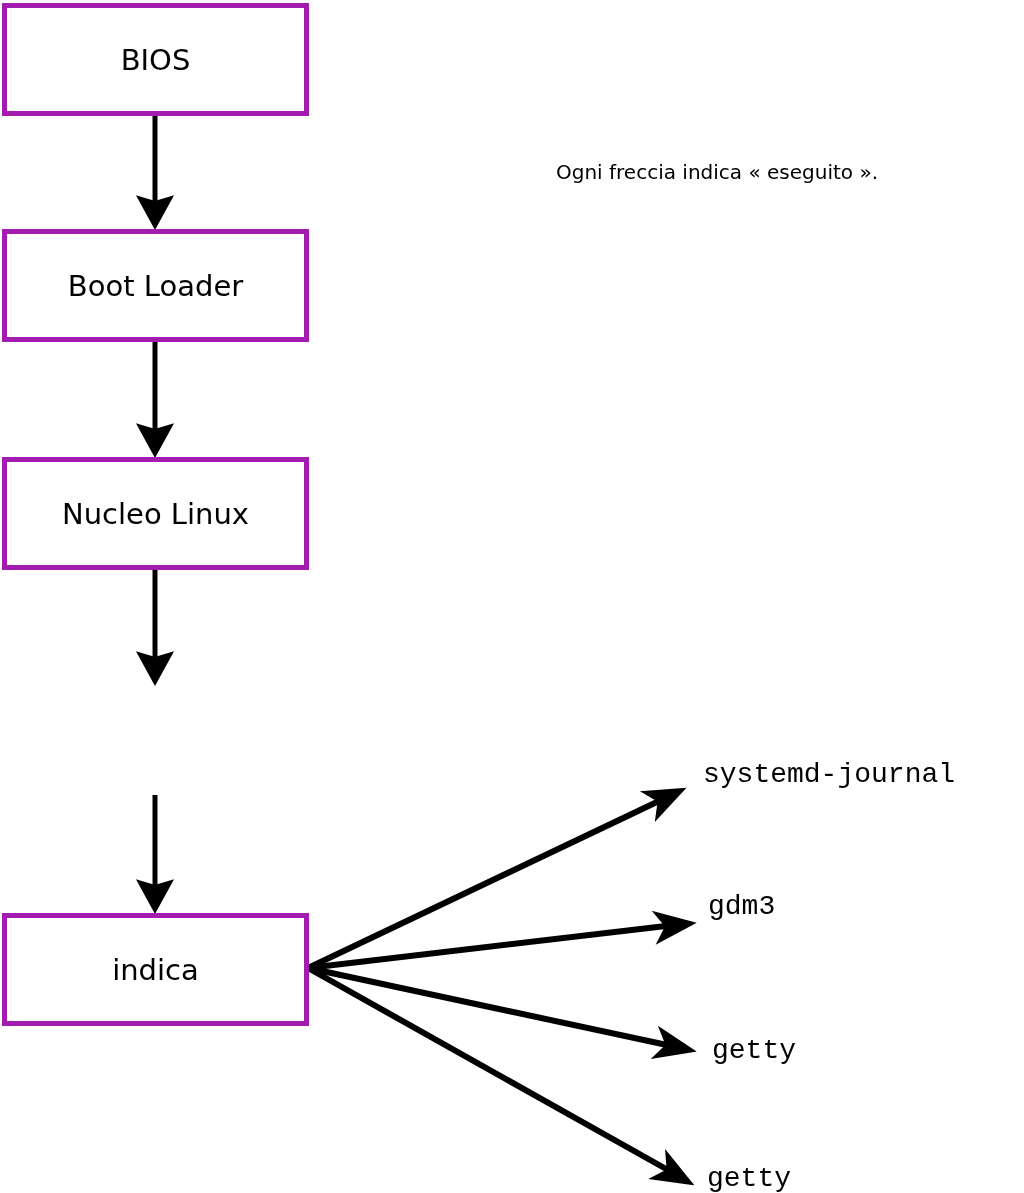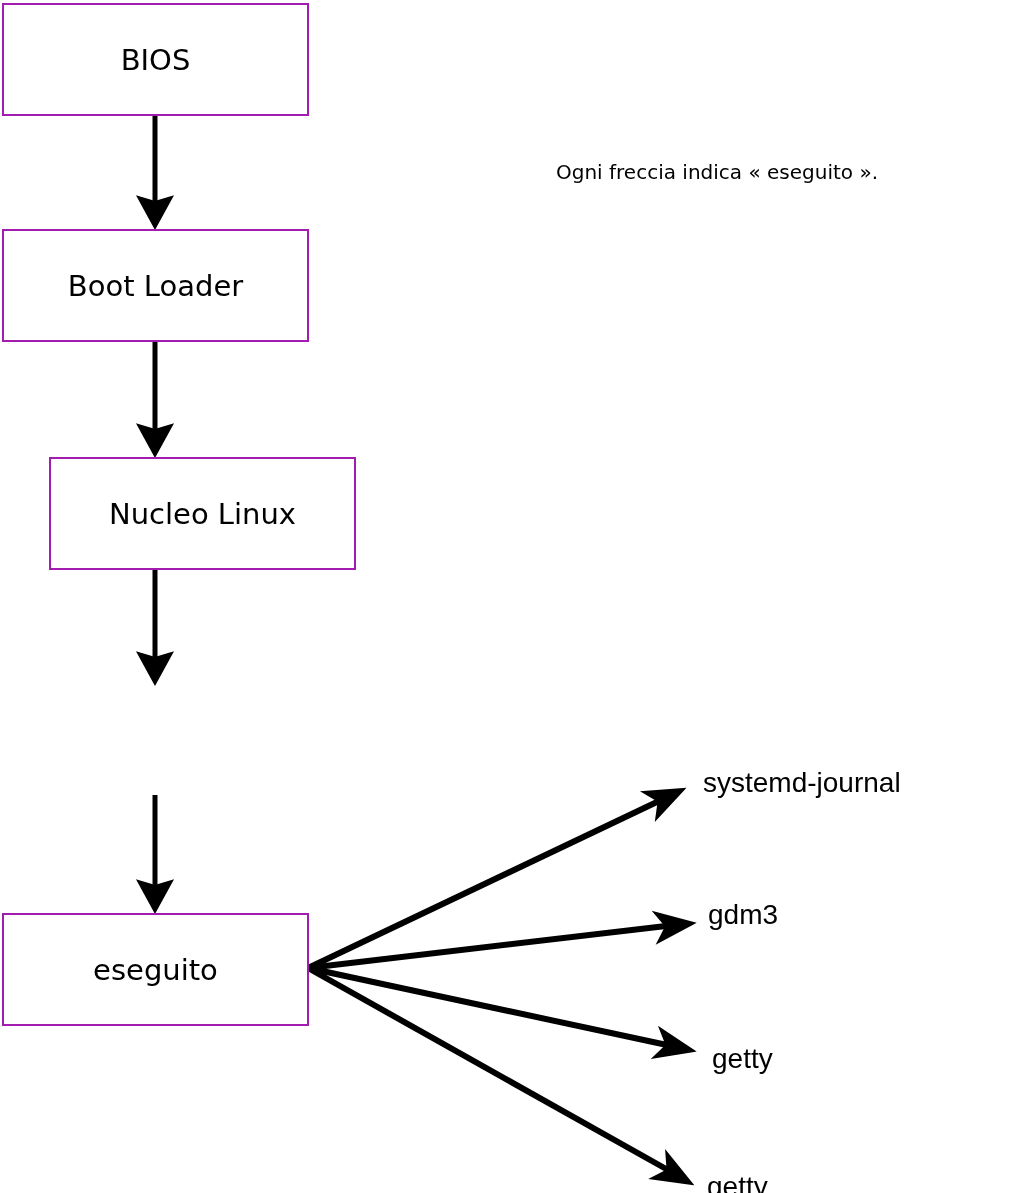--- a/index.html
+++ b/index.html
@@ -22,51 +22,50 @@
     top: 0;
     width: 1024px;
     height: 1193px;
   }
   .node {
     position: absolute;
     left: 2px;
     width: 307px;
     height: 113px;
     box-sizing: border-box;
-    border: 2px solid #a21caf;
+    border: 5px solid #a21caf;
     background: #ffffff;
     display: flex;
     align-items: center;
     justify-content: center;
     font-size: 29px;
     font-family: "DejaVu Sans", sans-serif;
     white-space: nowrap;
   }
   .node-bios      { top: 3px;   }
   .node-bootloader{ top: 229px; }
-  .node-kernel    { top: 457px; margin-left: 47px; }
+  .node-kernel    { top: 457px; }
   .node-initramfs { top: 685px; }
   .node-systemd   { top: 913px; }
 
   .annotation {
     position: absolute;
     left: 556px;
     top: 156px;
     font-size: 20px;
     line-height: 32px;
     font-family: "DejaVu Sans", sans-serif;
     white-space: nowrap;
   }
   .service-label {
     position: absolute;
-    font-family: Liberation Sans, sans-serif;
+    font-family: Liberation Mono, monospace;
     font-size: 28px;
     line-height: 28px;
     white-space: nowrap;
-    margin-top: 8px;
   }
   .svc-journal { left: 703px; top: 761px; }
   .svc-gdm3    { left: 708px; top: 893px; }
   .svc-getty   { left: 712px; top: 1037px; text-align: center; }
   .svc-sshd    { left: 707px; top: 1165px; }
 </style>
 </head>
 <body>
 
 <div class="canvas">
@@ -111,21 +110,21 @@
   <div class="node node-bios">
     <span>BIOS</span>
   </div>
   <div class="node node-bootloader">
     <span>Boot Loader</span>
   </div>
   <div class="node node-kernel">
     <span>Nucleo Linux</span>
   </div>
   <div class="node node-systemd">
-    <span>eseguito</span>
+    <span>indica</span>
   </div>
 
   <div class="annotation">Ogni freccia indica « eseguito ».</div>
 
   <div class="service-label svc-journal">systemd-journal</div>
   <div class="service-label svc-gdm3">gdm3</div>
   <div class="service-label svc-getty">getty</div>
   <div class="service-label svc-sshd">getty</div>
 
 </div>

